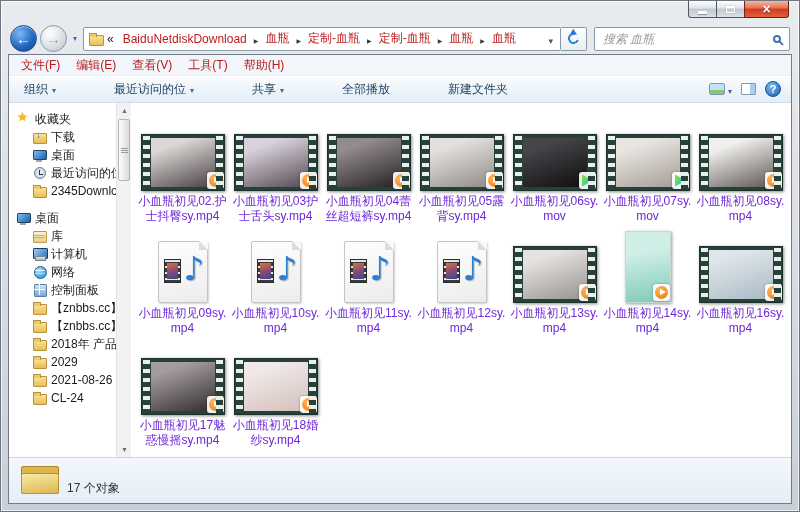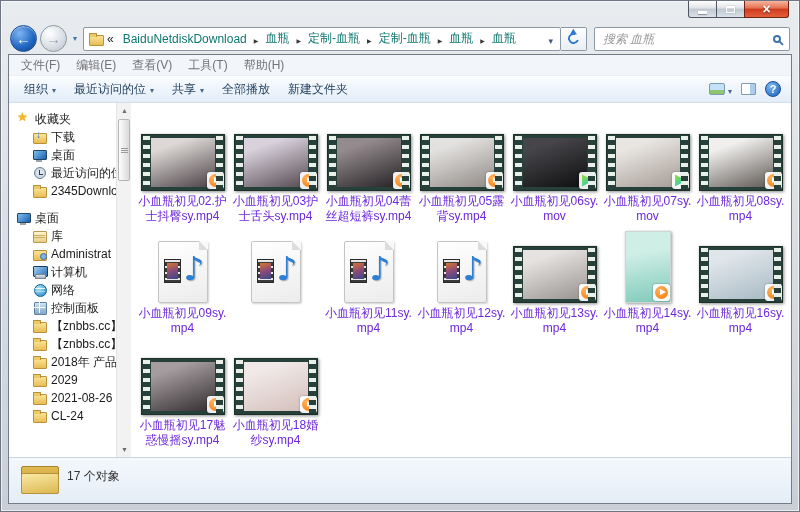--- a/index.html
+++ b/index.html
@@ -24,39 +24,39 @@
   .nav-fwd{background:radial-gradient(circle at 35% 30%,#ffffff,#d7dde4 60%,#b4bcc6);border:1px solid #8e98a3;}
   .nav-fwd::before{content:"\2192";color:#9aa2ac;font-size:15px;font-weight:bold;}
   .nav-chevron{width:10px;flex:none;color:#3f6fae;font-size:8px;text-align:center;}
   .nav-chevron::before{content:"\25BE";}
   .addressbar{flex:1;height:24px;background:#fff;border:1px solid #8b98a5;border-radius:2px;display:flex;align-items:center;padding:0 4px;overflow:hidden;min-width:0;}
   .addr-folder{width:14px;height:12px;position:relative;flex:none;margin:0 4px 0 1px;}
   .addr-folder::before{content:"";position:absolute;left:0;top:2px;width:13px;height:9px;background:linear-gradient(#fbe497,#e8bd55);border:1px solid #b8913a;border-radius:1px;}
   .addr-folder::after{content:"";position:absolute;left:0;top:0;width:6px;height:3px;background:#eccb67;border:1px solid #b8913a;border-bottom:none;border-radius:1px 1px 0 0;}
   .addr-prefix{font-size:12px;color:#222;margin-right:5px;flex:none;}
   #crumbs{display:flex;align-items:center;overflow:hidden;white-space:nowrap;flex:1;min-width:0;}
-  .crumb{font-size:12px;color:#0f766e;padding:2px 4px;cursor:default;flex:none;}
+  .crumb{font-size:12px;color:#b91c1c;padding:2px 4px;cursor:default;flex:none;}
   .crumb-sep{flex:none;color:#3a3a3a;padding:0 3px;}
   .crumb-sep::before{content:"\25B6";font-size:6px;vertical-align:1px;}
   .addr-drop{flex:none;margin-left:auto;color:#3a5a80;padding:0 3px;}
   .addr-drop::before{content:"\25BE";font-size:9px;}
   .refreshbtn{width:26px;height:24px;border:1px solid #8b98a5;border-left:none;border-radius:0 2px 2px 0;background:linear-gradient(#fefefe,#e9eef4);display:flex;align-items:center;justify-content:center;flex:none;margin-left:-3px;}
   .refresh-glyph{width:11px;height:11px;border:2px solid #2e79d0;border-radius:50%;border-right-color:transparent;position:relative;transform:rotate(-25deg);}
   .refresh-glyph::after{content:"";position:absolute;right:-5px;top:-3px;border:3px solid transparent;border-left:6px solid #2e79d0;transform:rotate(55deg);}
   .searchbox{width:196px;height:24px;background:#fff;border:1px solid #8b98a5;border-radius:2px;display:flex;align-items:center;padding:0 6px;flex:none;margin-left:4px;}
   .searchbox input{flex:1;border:none;outline:none;font-size:12px;font-family:inherit;color:#333;min-width:0;background:transparent;}
   .searchbox input::placeholder{color:#9a9a9a;font-style:italic;}
   .mag{width:8px;height:8px;border:2px solid #3f74ad;border-radius:50%;position:relative;flex:none;margin-left:4px;margin-right:2px;}
   .mag::after{content:"";position:absolute;width:6px;height:2px;background:#3f74ad;transform:rotate(45deg);right:-5px;bottom:-3px;border-radius:1px;}
 
   
   .client{flex:1;margin:0 7px 7px 7px;border:1px solid #717c88;background:#fff;display:flex;flex-direction:column;min-height:0;}
 
   .menubar{height:21px;flex:none;background:#f2f5fa;display:flex;align-items:center;padding:0 4px;border-bottom:1px solid #ebeff5;}
-  .menu-item{font-size:12px;color:#737373;padding:2px 8px;cursor:default;}
+  .menu-item{font-size:12px;color:#b91c1c;padding:2px 8px;cursor:default;}
 
   .toolbar{height:27px;flex:none;background:linear-gradient(#fcfdfe,#eef4fb 50%,#e3edf8);border-bottom:1px solid #d4dde8;display:flex;align-items:center;padding:0 6px;}
   .tb-item{font-size:12px;color:#1e3c5a;padding:4px 9px;border-radius:2px;display:flex;align-items:center;gap:4px;cursor:default;}
   .tb-caret::before{content:"\25BE";font-size:8px;color:#4a668a;}
   .tb-right{margin-left:auto;display:flex;align-items:center;gap:9px;padding-right:4px;}
   .views-icon{display:flex;align-items:center;gap:3px;}
   .views-pic{width:16px;height:12px;border:1px solid #7f9ab0;border-radius:2px;background:linear-gradient(#c3e2f7 0 55%,#8ec66f 55%);}
   .views-caret::before{content:"\25BE";font-size:8px;color:#4a668a;}
   .preview-icon{width:15px;height:12px;border:1px solid #7f9ab0;border-radius:1px;background:linear-gradient(to right,#ffffff 0 58%,#aecdec 58%);}
   .help-icon{width:16px;height:16px;border-radius:50%;background:radial-gradient(circle at 35% 30%,#7cb9f4,#1b5fb4);border:1px solid #164e94;color:#fff;font-size:11px;font-weight:bold;display:flex;align-items:center;justify-content:center;}
@@ -123,21 +123,21 @@
   .pfilm{position:absolute;left:5px;top:17px;width:17px;height:24px;background:repeating-linear-gradient(to bottom,#e8e8e8 0 2px,#3a3a3a 2px 6px);border:1px solid #2b2b2b;}
   .pfilm::before{content:"";position:absolute;left:2px;top:3px;right:2px;bottom:3px;background:linear-gradient(160deg,#d8762e,#8a4a7a,#374a8a);}
   .pnote{position:absolute;right:2px;top:10px;font-size:33px;line-height:1;color:#2d7fd6;font-family:"DejaVu Sans",sans-serif;text-shadow:1px 1px 1px rgba(0,0,0,.25);}
   .fname{margin-top:3px;font-size:12px;line-height:15px;text-align:center;color:#6d28d9;max-width:92px;word-break:break-all;}
 
   
   .statusbar{height:46px;flex:none;border-top:1px solid #ccd5de;background:linear-gradient(#f4f8fc,#e4edf7);display:flex;align-items:flex-start;}
   .big-folder{position:relative;width:38px;height:32px;margin:5px 8px 0 12px;flex:none;}
   .big-folder::before{content:"";position:absolute;left:0;top:3px;width:36px;height:26px;background:linear-gradient(#dfb952,#c79c33);border:1px solid #a8832b;border-radius:2px;}
   .big-folder::after{content:"";position:absolute;left:0;top:10px;width:36px;height:19px;background:linear-gradient(170deg,#f9e9a8,#ddb84f);border:1px solid #b8923a;border-radius:2px 2px 2px 2px;}
-  .status-text{font-size:12px;color:#333;margin-top:10px;}
+  .status-text{font-size:12px;color:#333;margin-top:22px;}
 </style>
 </head>
 <body>
 
 <div class="window">
 
   <div class="titlebar">
     <div class="win-controls">
       <div class="wbtn wbtn-min">
           <span class="gl-min"></span>
@@ -186,21 +186,21 @@
 
     <div class="menubar" id="menubar">
         <span class="menu-item">文件(F)</span>
         <span class="menu-item">编辑(E)</span>
         <span class="menu-item">查看(V)</span>
         <span class="menu-item">工具(T)</span>
         <span class="menu-item">帮助(H)</span>
       </div>
 
     <div class="toolbar">
-      <div id="toolbar-left" style="display:flex;align-items:flex-end;">
+      <div id="toolbar-left" style="display:flex;align-items:flex-end;gap:40px;">
           <div class="tb-item">
             <span>组织</span>
             <span class="tb-caret"></span>
           </div>
           <div class="tb-item">
             <span>最近访问的位</span>
             <span class="tb-caret"></span>
           </div>
           <div class="tb-item">
             <span>共享</span>
@@ -246,24 +246,20 @@
             <span class="side-label">2345Downlo</span>
           </div>
           <div class="side-spacer"></div>
           <div class="side-row lvl1">
             <span class="si si-desktop"></span>
             <span class="side-label">桌面</span>
           </div>
           <div class="side-row lvl2">
             <span class="si si-libraries"></span>
             <span class="side-label">库</span>
-          </div>
-          <div class="side-row lvl2">
-            <span class="si si-user"></span>
-            <span class="side-label">Administrat</span>
           </div>
           <div class="side-row lvl2">
             <span class="si si-computer"></span>
             <span class="side-label">计算机</span>
           </div>
           <div class="side-row lvl2">
             <span class="si si-network"></span>
             <span class="side-label">网络</span>
           </div>
           <div class="side-row lvl2">
@@ -373,20 +369,21 @@
             </div>
             <div class="fname">小血瓶初见09sy.mp4</div>
           </div>
           <div class="tile">
             <div class="thumbwrap">
               <div class="page">
                 <span class="pfilm"></span>
                 <span class="pnote">♪</span>
               </div>
             </div>
+            <div class="fname">小血瓶初见10sy.mp4</div>
           </div>
           <div class="tile">
             <div class="thumbwrap">
               <div class="page">
                 <span class="pfilm"></span>
                 <span class="pnote">♪</span>
               </div>
             </div>
             <div class="fname">小血瓶初见11sy.mp4</div>
           </div>

